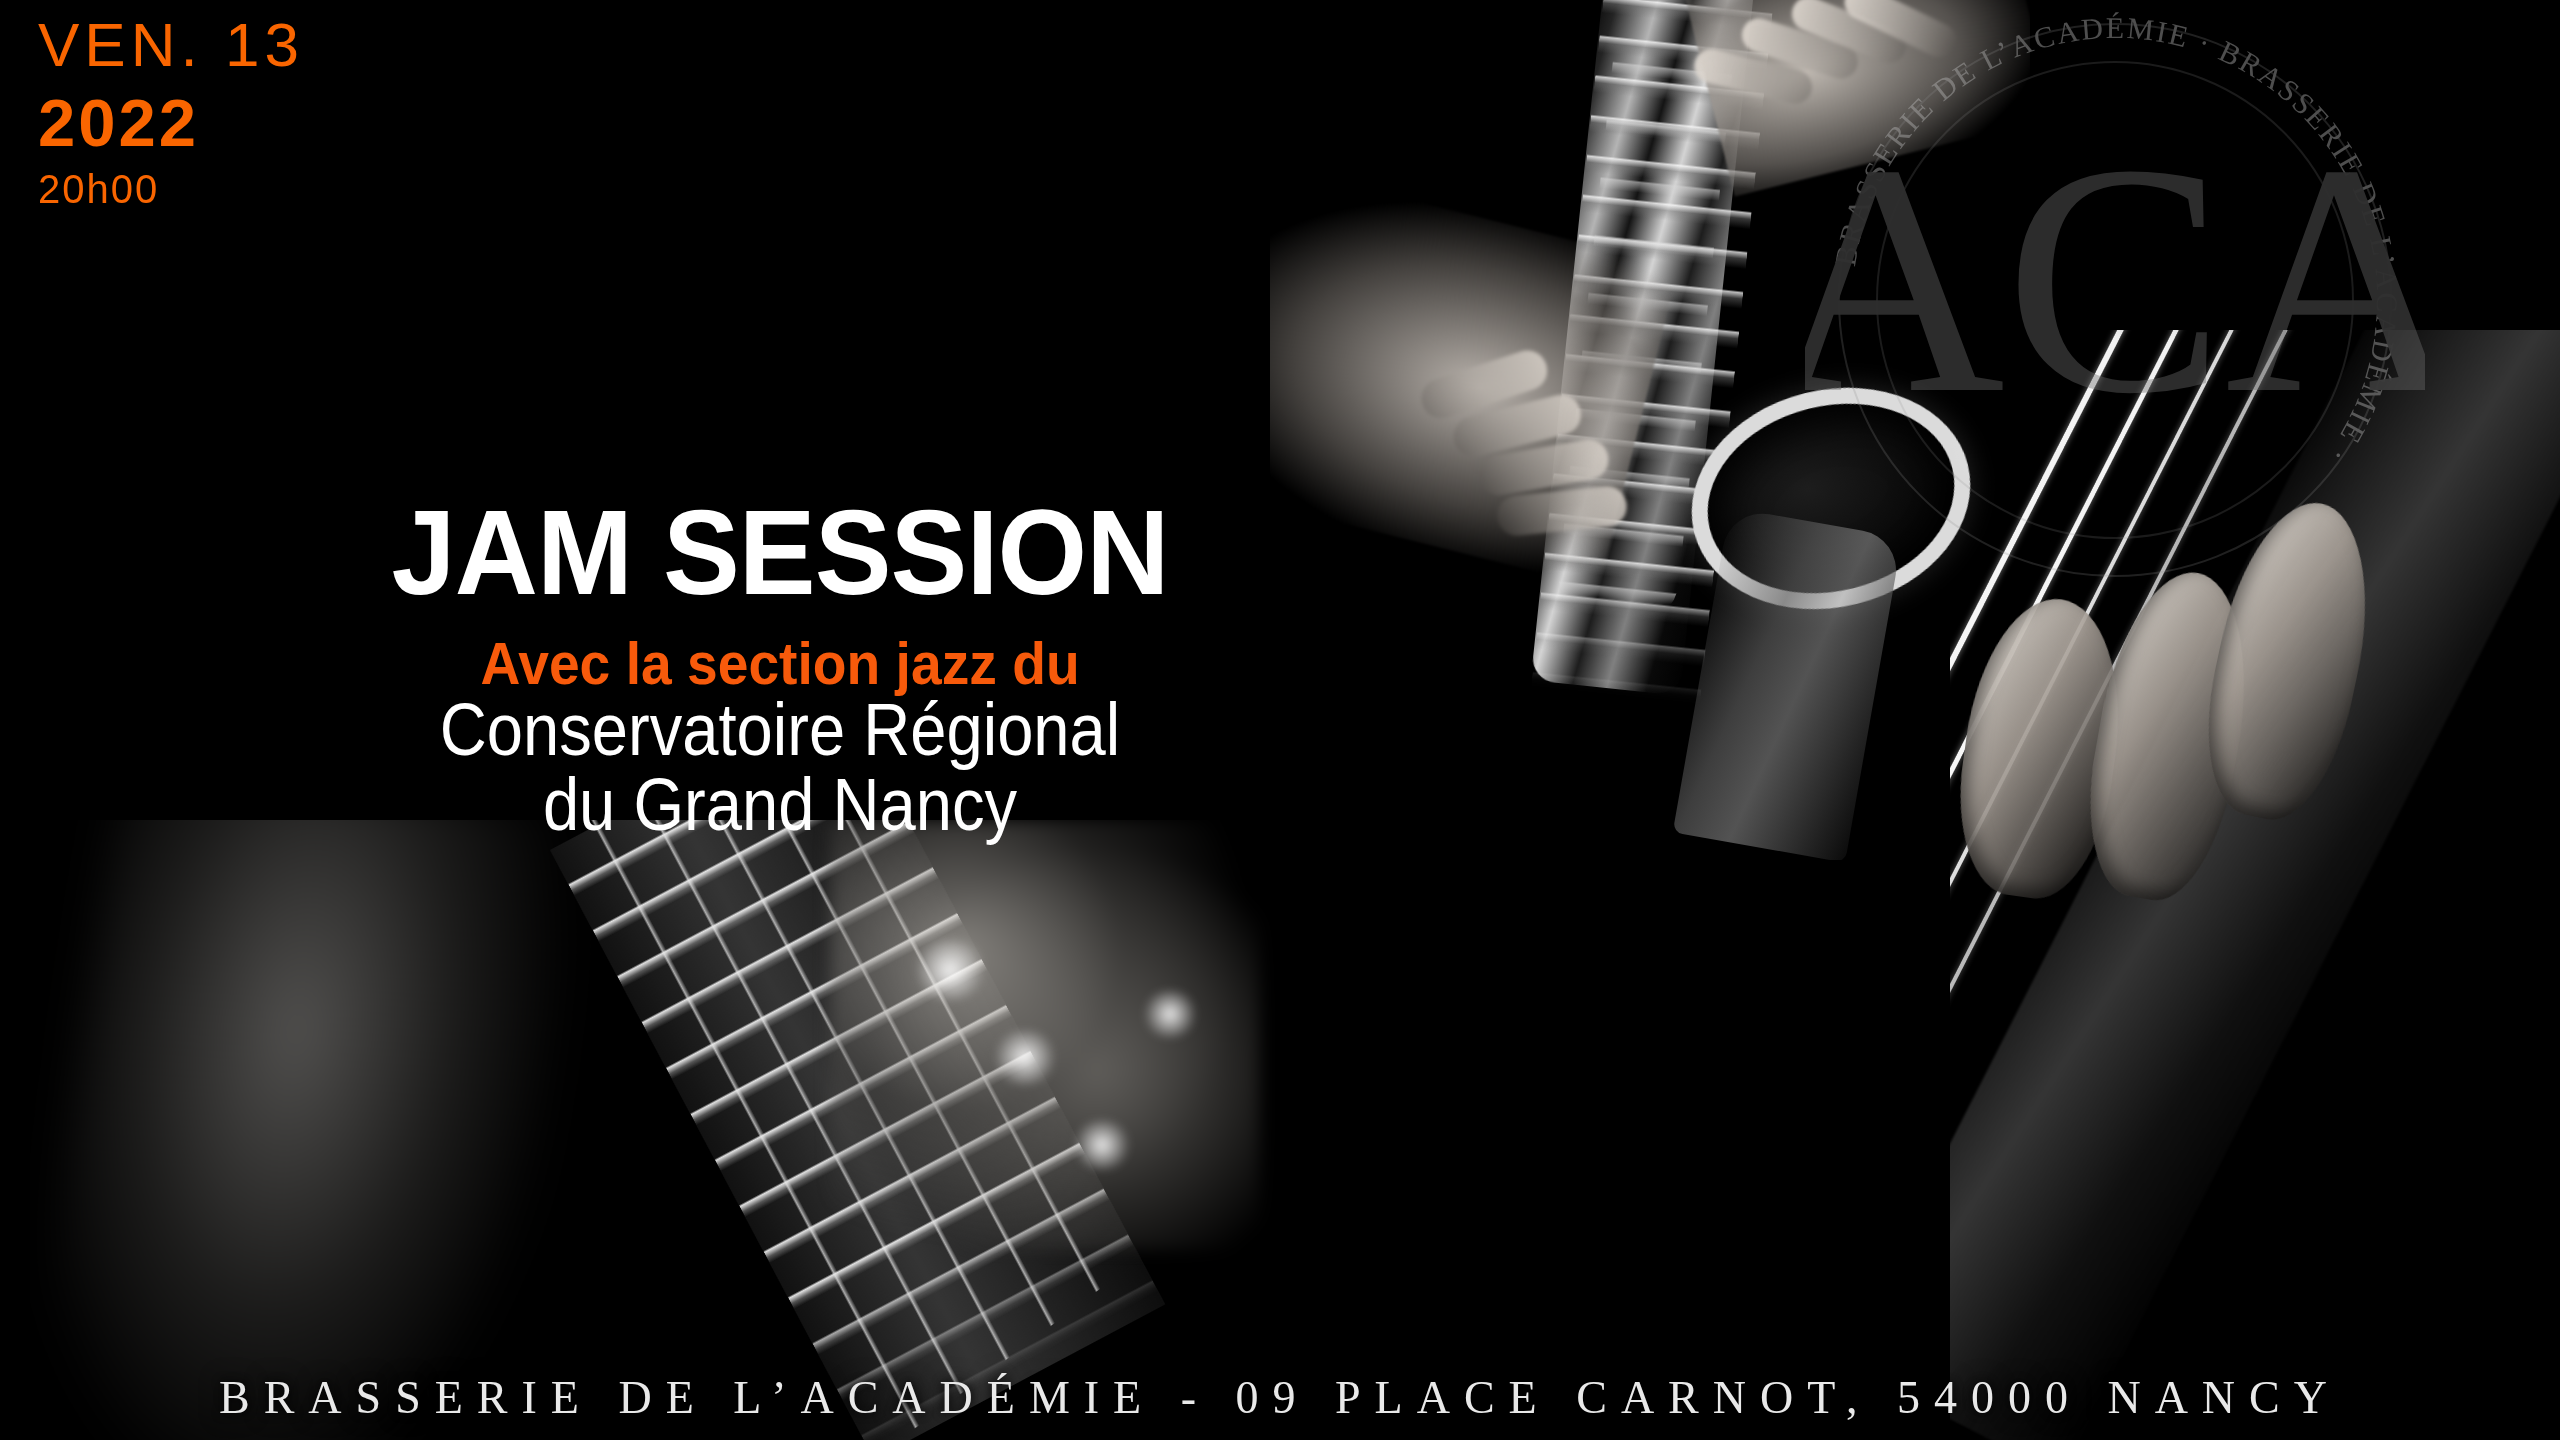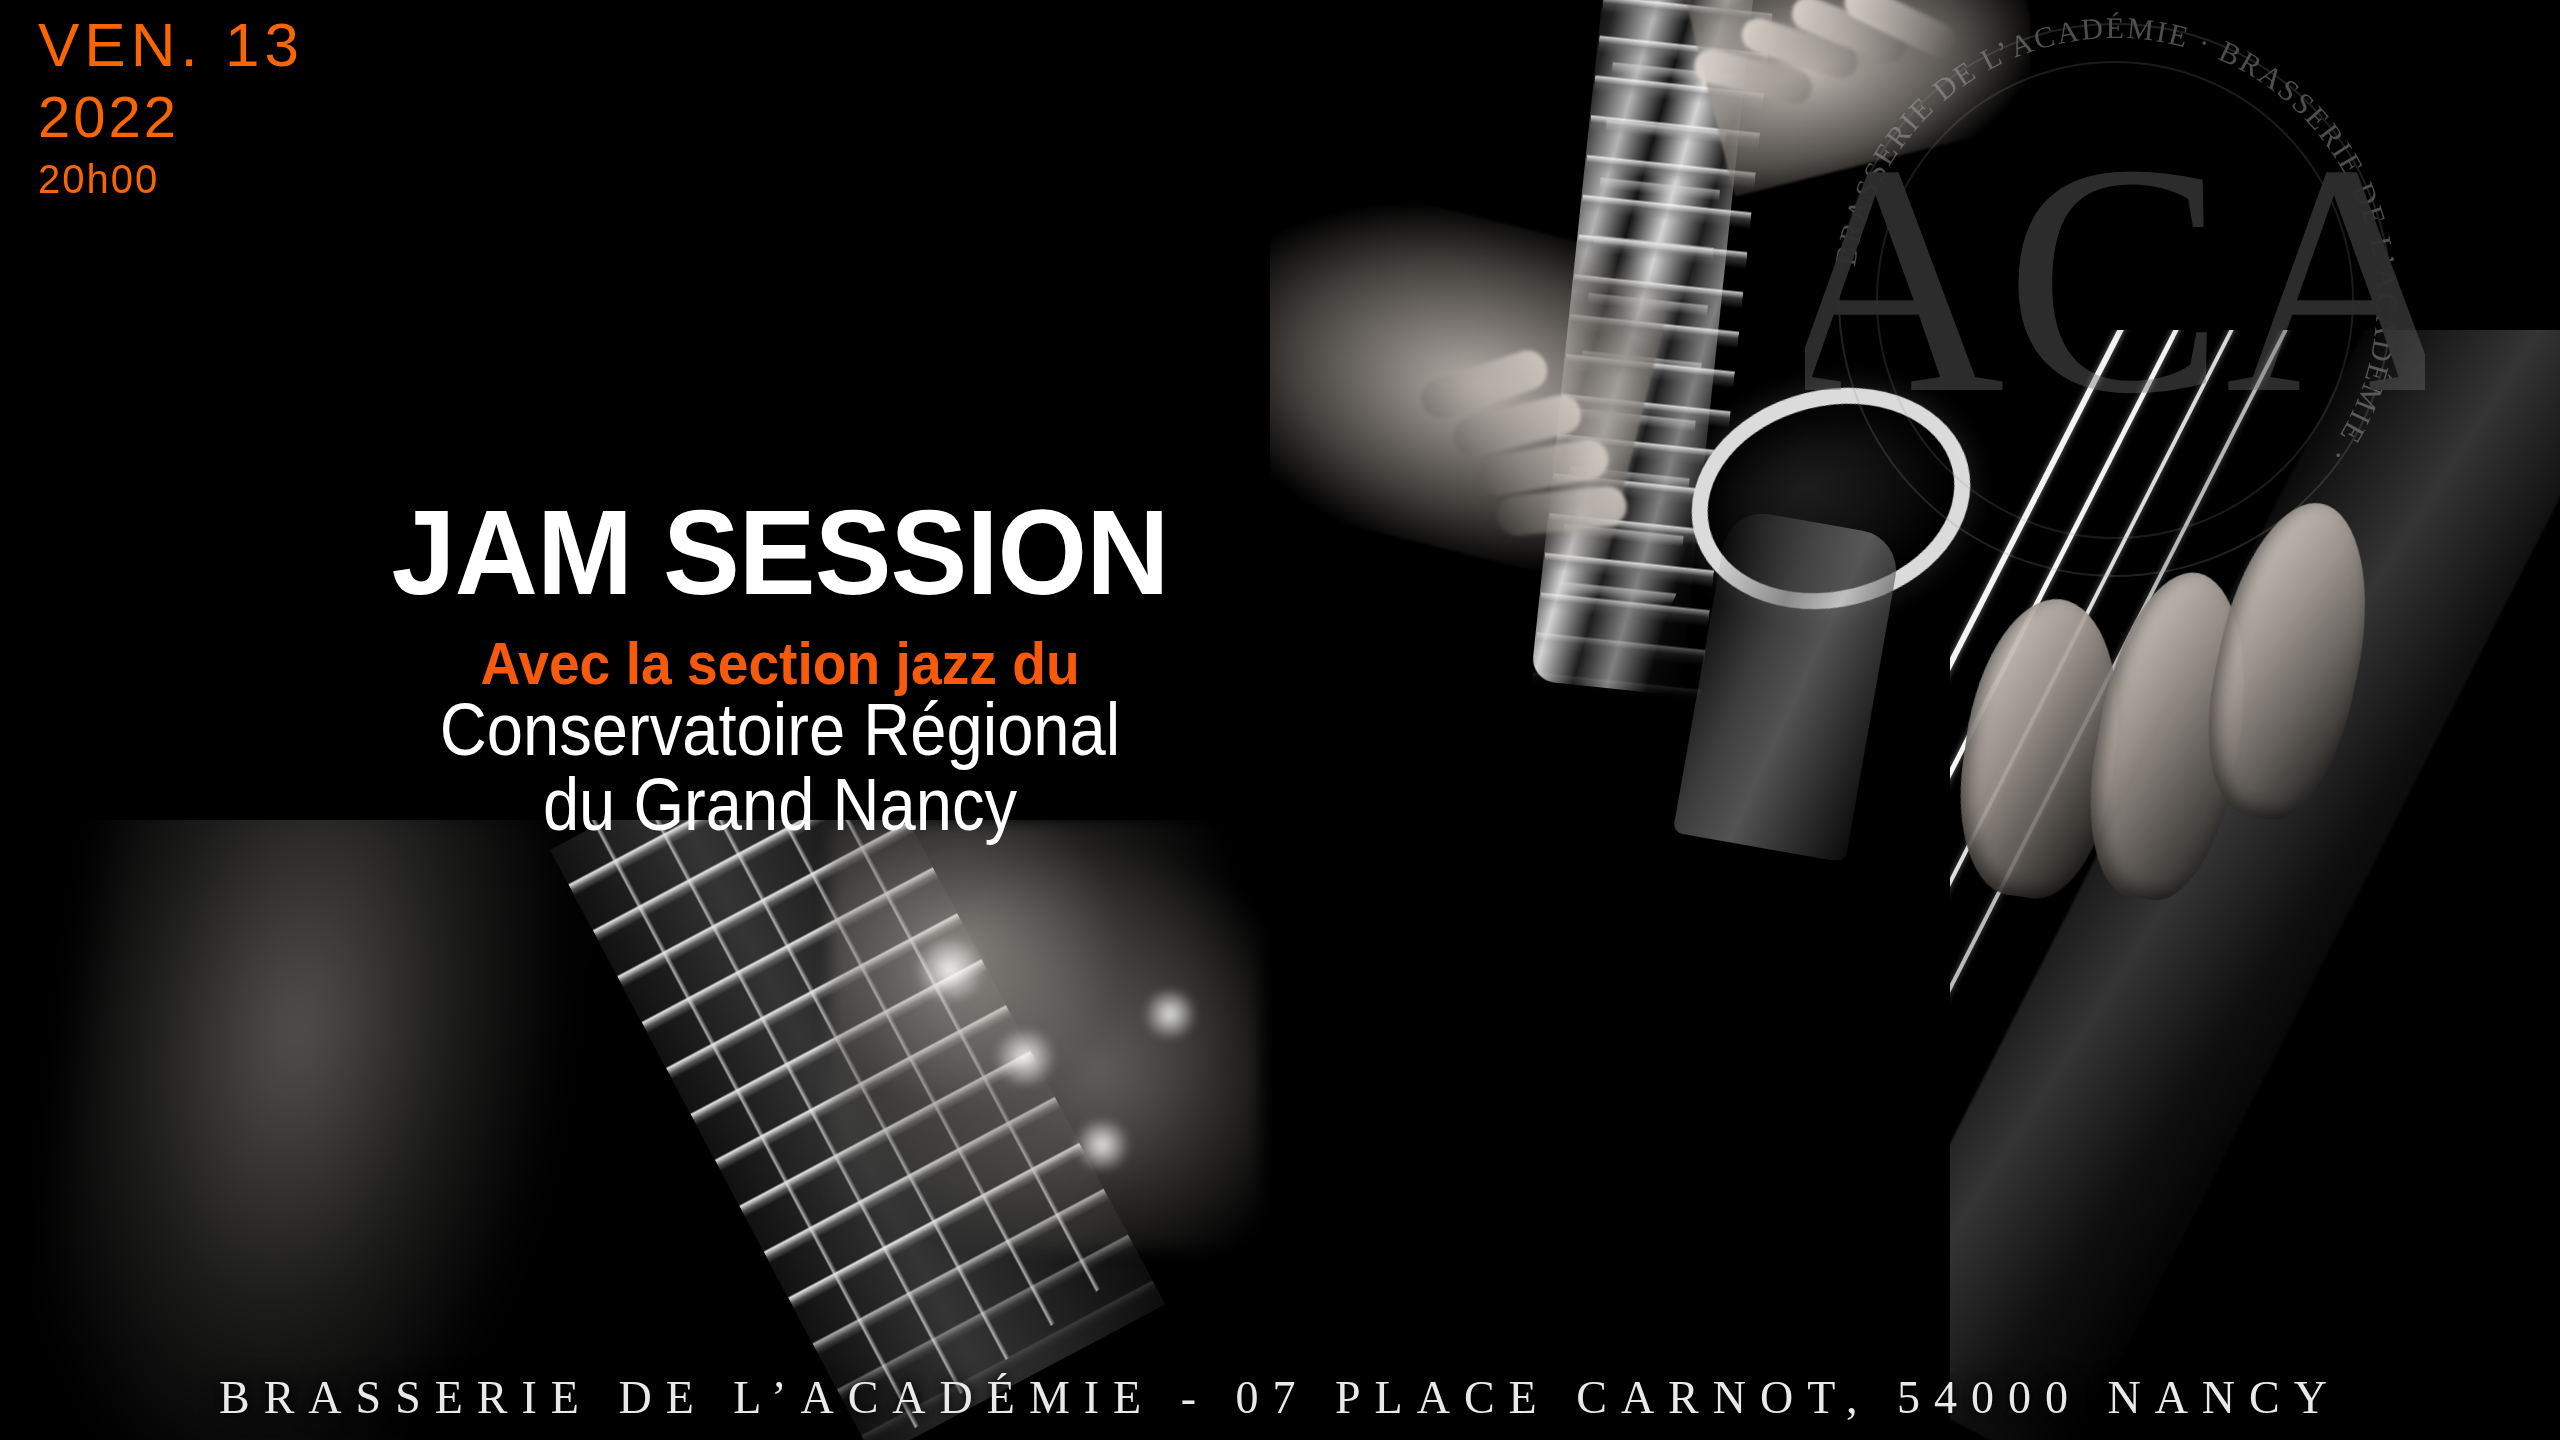--- a/index.html
+++ b/index.html
@@ -315,24 +315,24 @@
   }
   .date-month {
     font-size: 82px;
     color: #f96500;
     font-weight: 700;
     letter-spacing: 1px;
     line-height: 1.05;
     margin-top: 2px;
   }
   .date-year {
-    font-size: 58px;
+    font-size: 67px;
     color: #f96500;
     letter-spacing: 3px;
-    font-weight: 400;
+    font-weight: 700;
     line-height: 1.18;
     margin-top: 4px;
   }
   .date-time {
     font-size: 40px;
     color: #f96500;
     letter-spacing: 2px;
     font-weight: 400;
     line-height: 1.18;
     margin-top: 4px;
@@ -494,16 +494,16 @@
     </div>
 
     <div class="title-block">
       <div class="title-main">JAM SESSION</div>
       <div class="title-sub-orange">Avec la section jazz du</div>
       <div class="title-sub-white">Conservatoire Régional</div>
       <div class="title-sub-white">du Grand Nancy</div>
     </div>
 
 
-    <div class="address-bar">BRASSERIE DE L’ACADÉMIE - 07 PLACE CARNOT, 54000 NANCY</div>
+    <div class="address-bar">BRASSERIE DE L’ACADÉMIE - 09 PLACE CARNOT, 54000 NANCY</div>
 
   </div>
 </div>
 
 </body></html>

